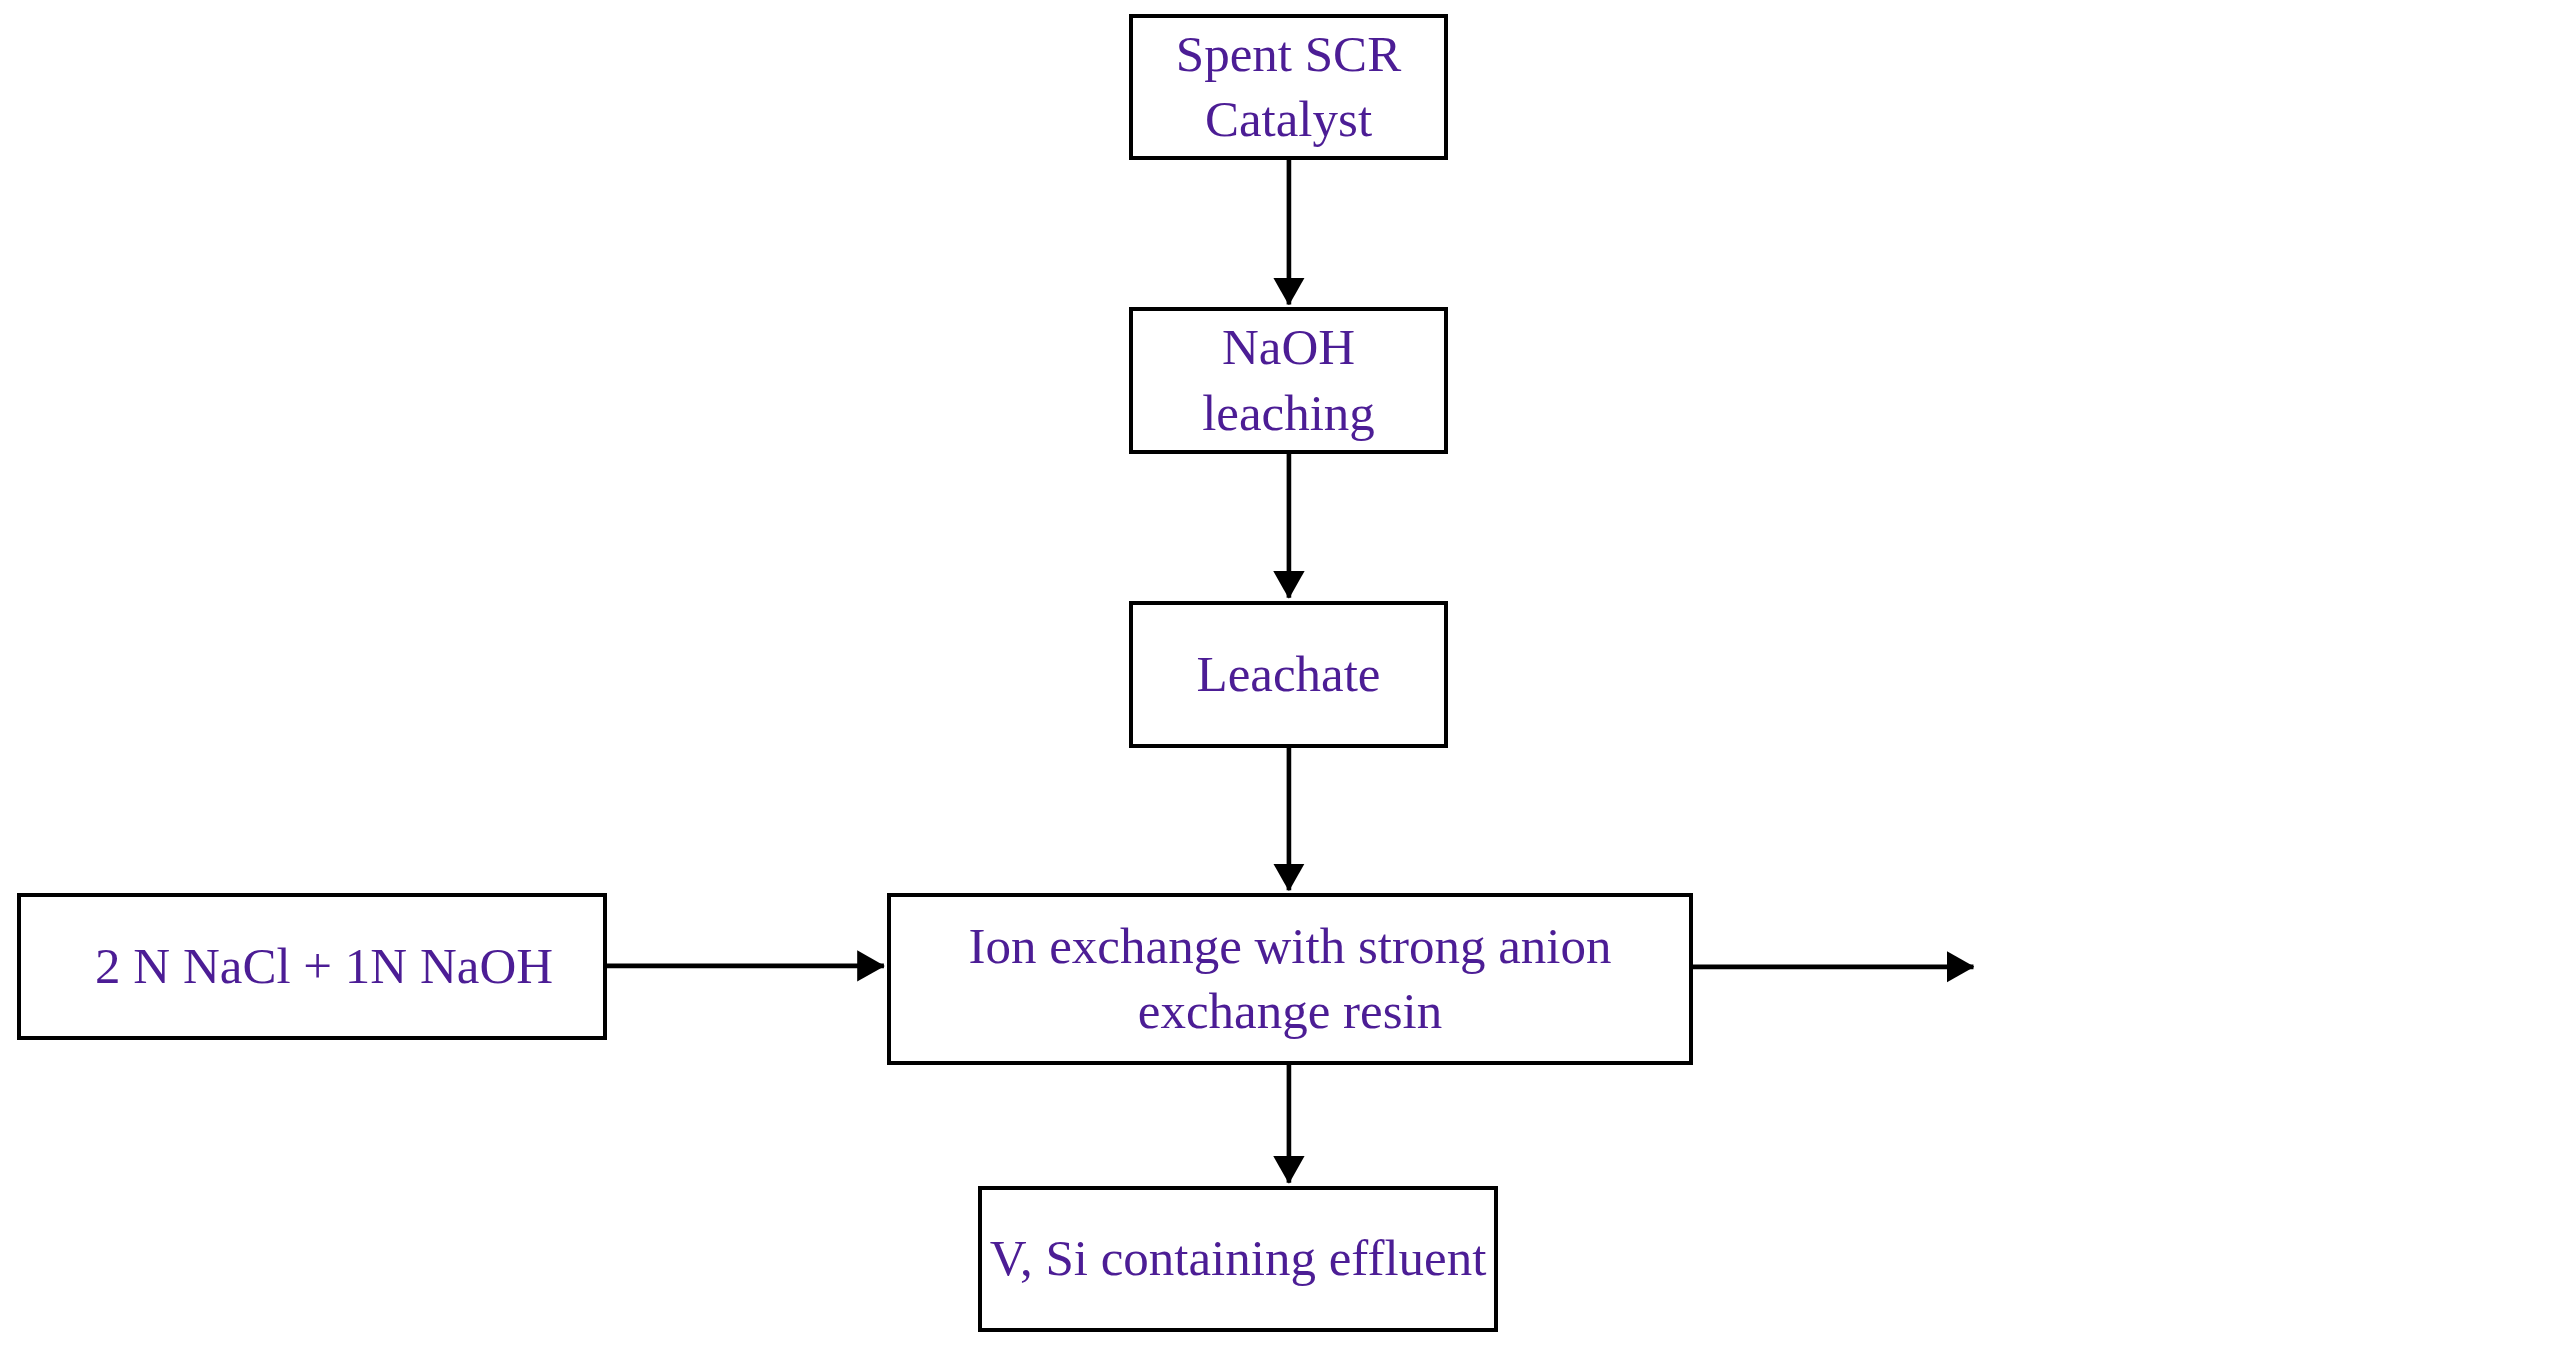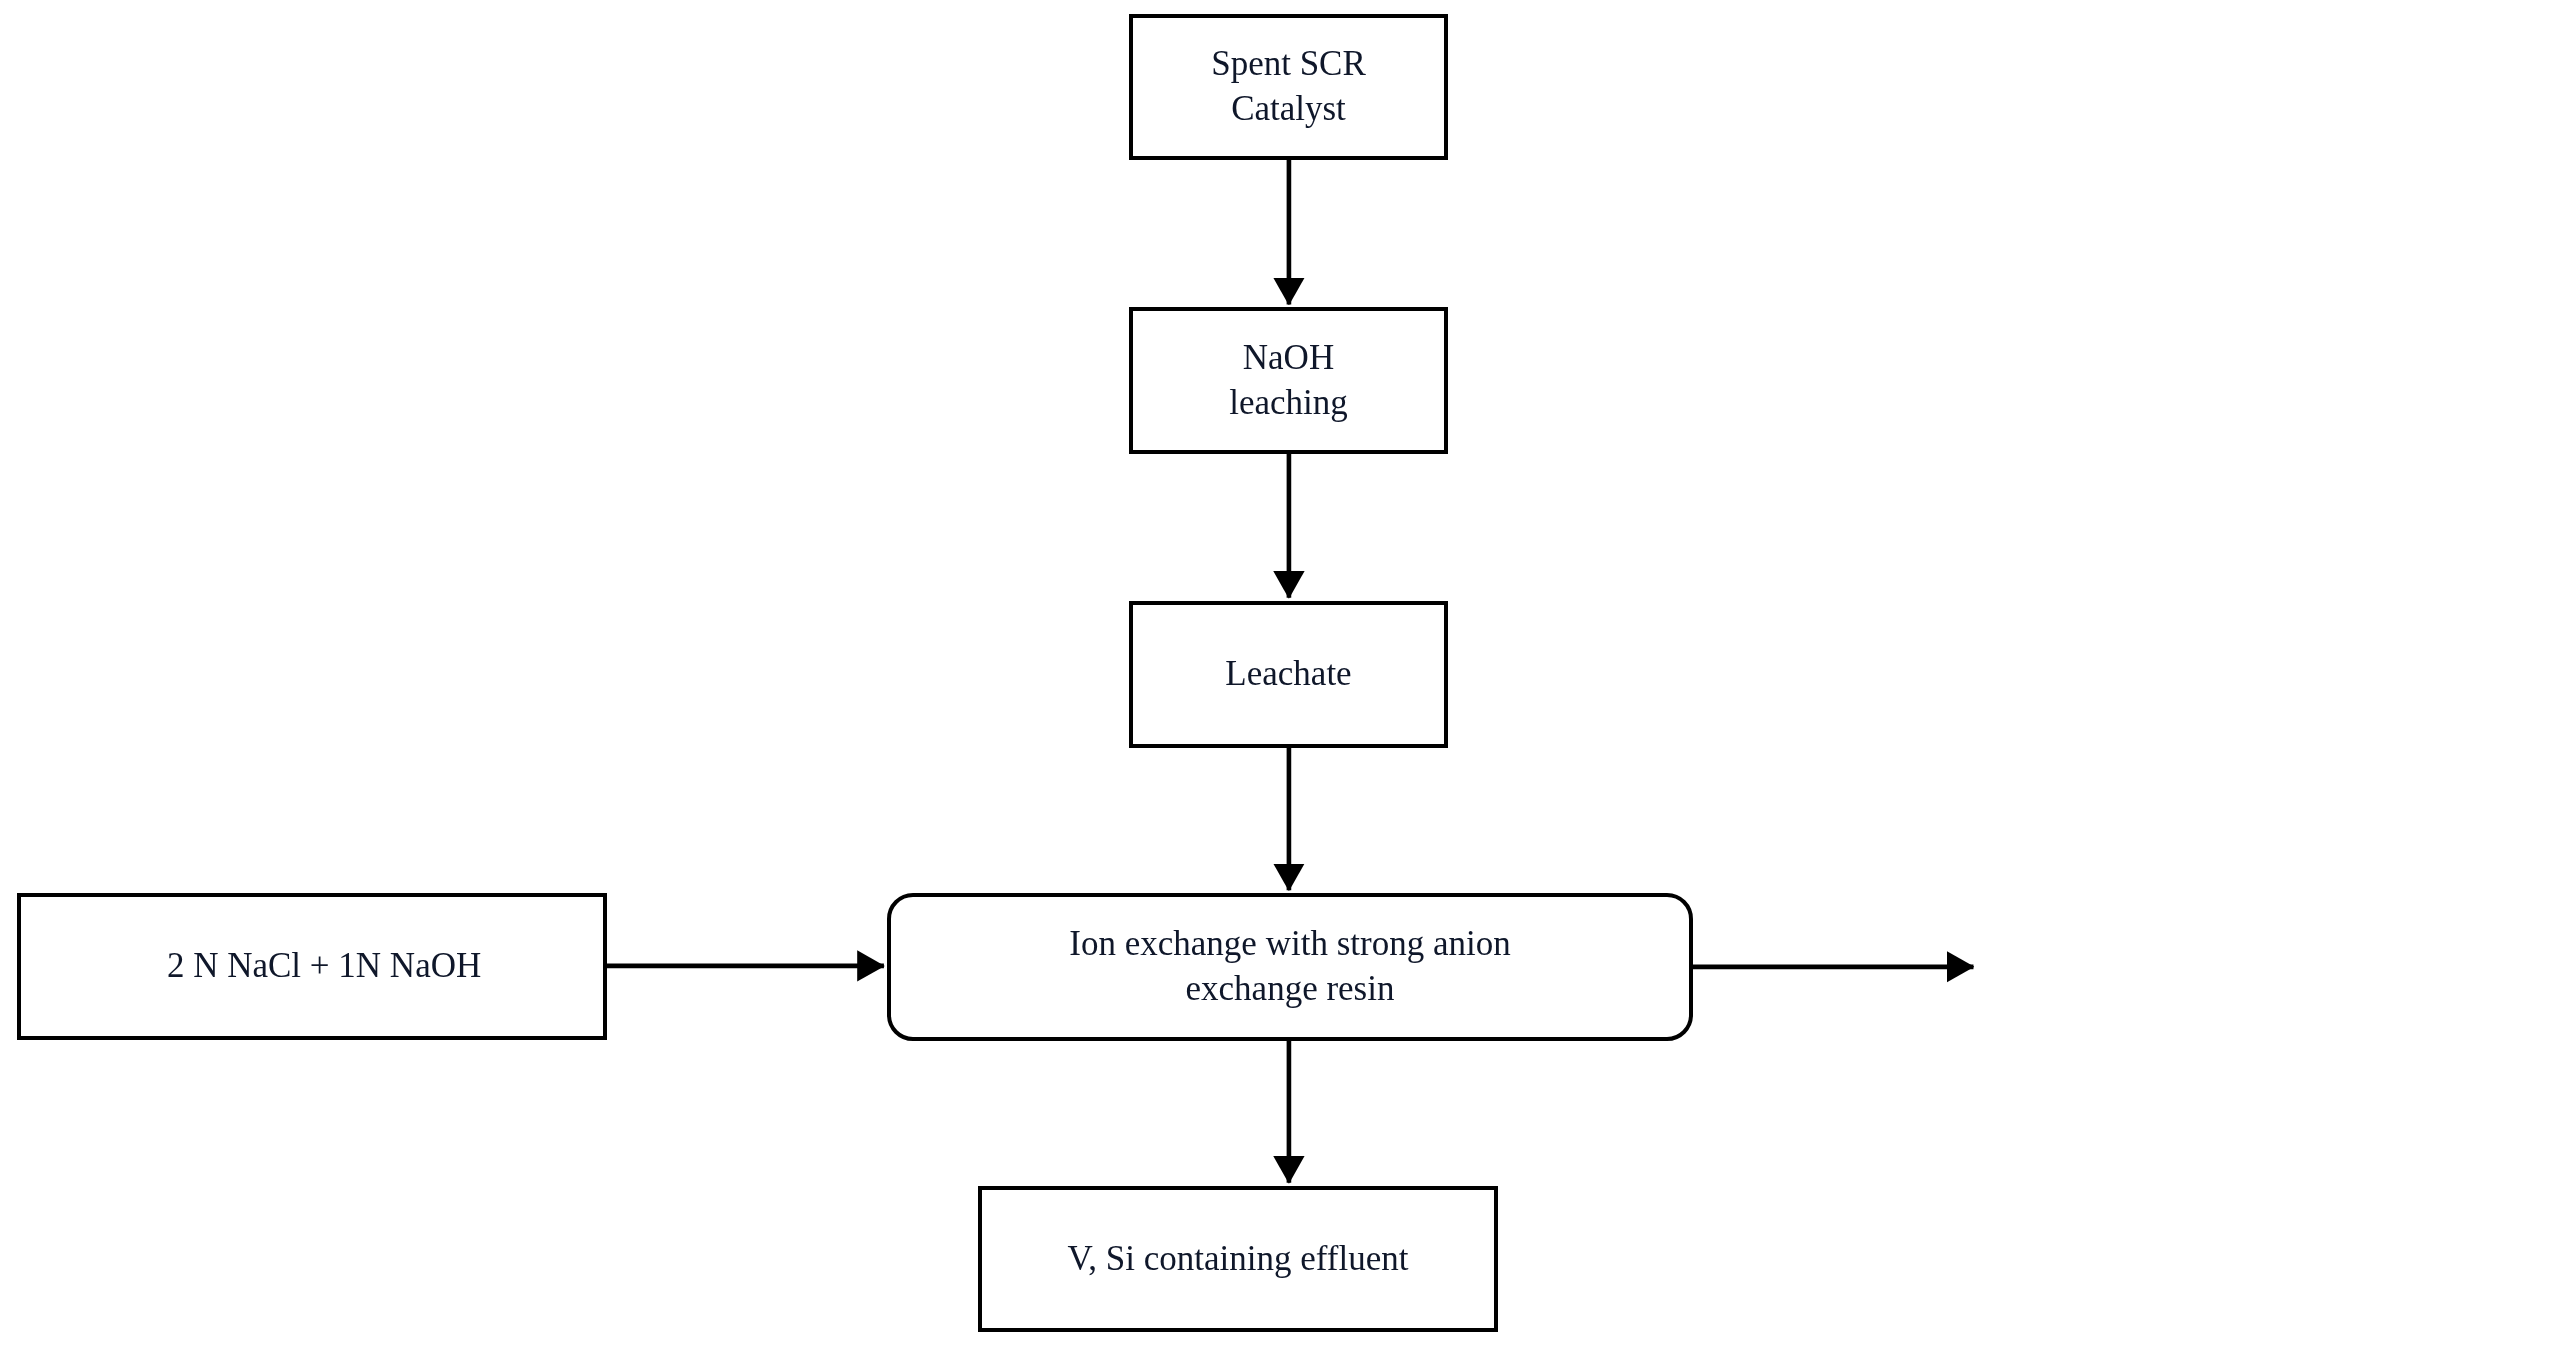--- a/index.html
+++ b/index.html
@@ -21,29 +21,29 @@
     border: 4.6px solid #000000;
     background: #ffffff;
     display: flex;
     align-items: center;
     justify-content: center;
     text-align: center;
   }
   .node-label {
     display: block;
     white-space: pre-line;
-    font-size: 35px;
+    font-size: 51px;
     line-height: 1.28;
-    color: #0f172a;
+    color: #4c1d95;
   }
   
   .node-spent    { left: 1129px; top: 14px;   width: 319px; height: 146px; }
   .node-naoh     { left: 1129px; top: 307px;  width: 319px; height: 147px; }
   .node-leachate { left: 1129px; top: 601px;  width: 319px; height: 147px; }
-  .node-ion      { left: 887px;  top: 893px;  width: 806px; height: 148px; border-radius: 26px; }
+  .node-ion      { left: 887px;  top: 893px;  width: 806px; height: 172px; }
   .node-nacl     { left: 16.6px;   top: 893px;  width: 590px; height: 147px; padding-left: 25px; }
   .node-eluted   { left: 1976px; top: 893px;  width: 585px; height: 148px; }
   .node-effluent { left: 978px; top: 1186px; width: 520px; height: 146px; }
 
   .edge-layer {
     position: absolute;
     left: 0; top: 0;
     width: 2576px;
     height: 1346px;
     pointer-events: none;

